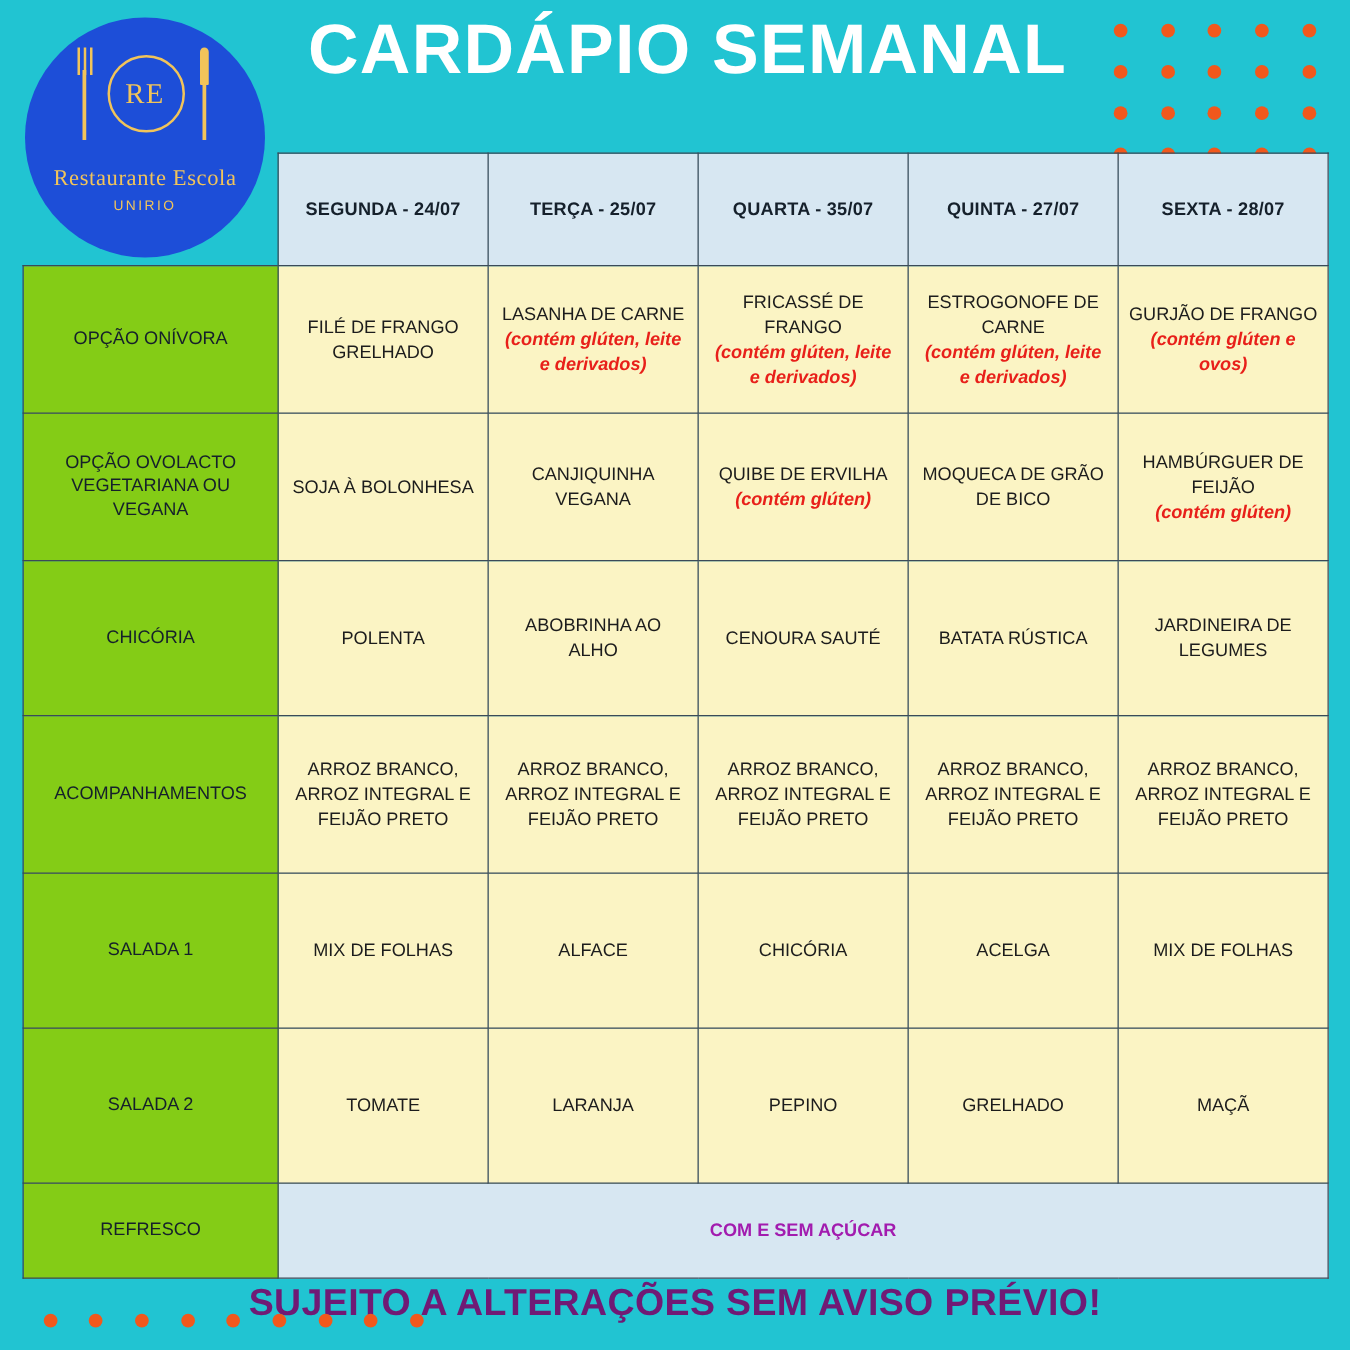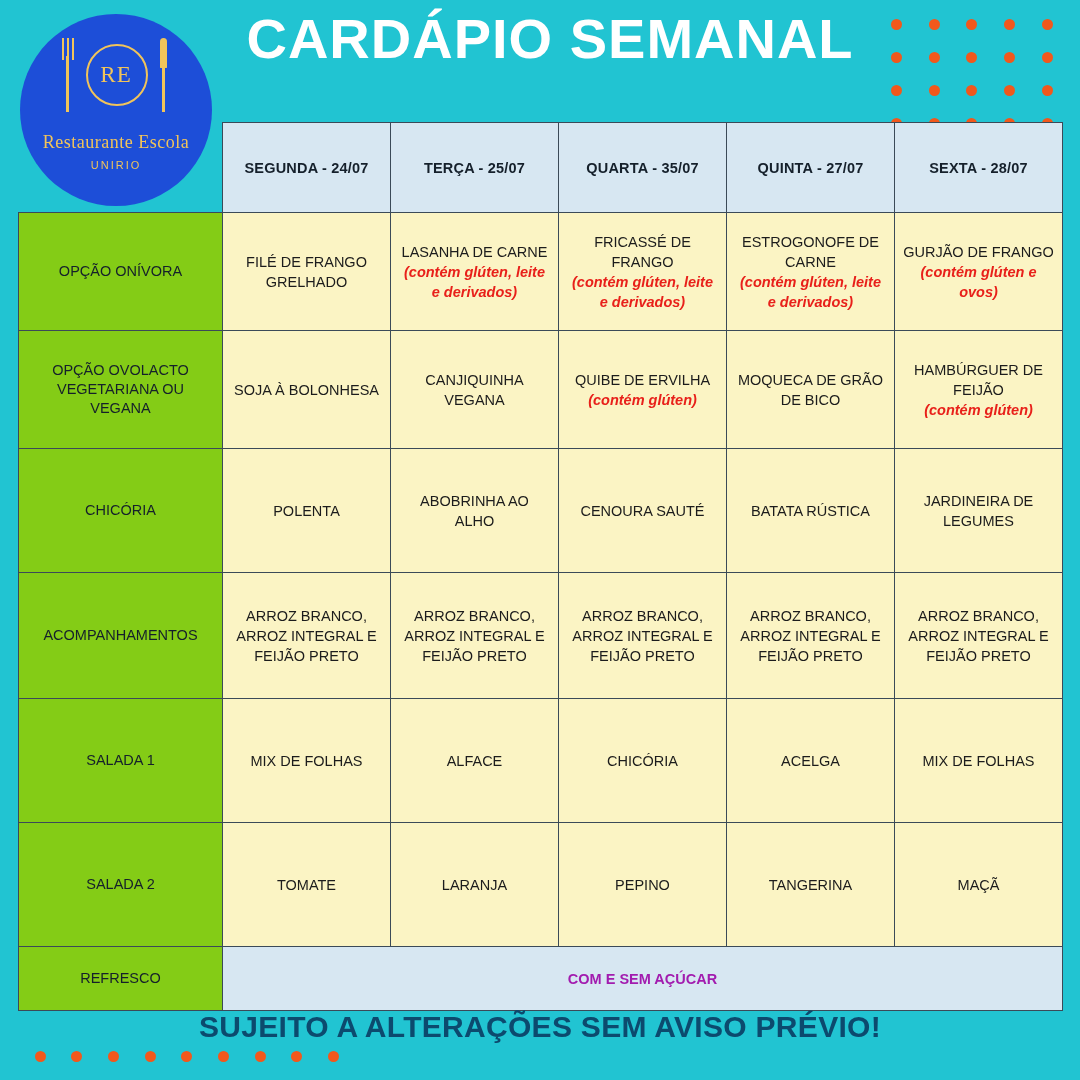--- a/index.html
+++ b/index.html
@@ -196,30 +196,30 @@
     font-weight: bold;
     font-size: 14.5px;
   }
 
   tr.r1 td, tr.r1 th { height: 118px; }
   tr.r2 td { height: 118px; }
   tr.r3 td { height: 124px; }
   tr.r4 td { height: 126px; }
   tr.r5 td { height: 124px; }
   tr.r6 td { height: 124px; }
-  tr.r7 td { height: 64px; }
+  tr.r7 td { height: 76px; }
 
   
   .footer-note {
     position: absolute;
     left: 0;
-    bottom: 36px;
+    bottom: 20px;
     width: 1080px;
     text-align: center;
-    color: #0c4a6e;
+    color: #701a75;
     font-size: 30px;
     font-weight: bold;
     letter-spacing: .3px;
   }
 </style>
 </head>
 <body>
 
 <div class="header">
   <div class="title">CARDÁPIO SEMANAL</div>
@@ -410,21 +410,21 @@
         </td>
         <td class="cell">
           <span>LARANJA</span>
           
         </td>
         <td class="cell">
           <span>PEPINO</span>
           
         </td>
         <td class="cell">
-          <span>TANGERINA</span>
+          <span>GRELHADO</span>
           
         </td>
         <td class="cell">
           <span>MAÇÃ</span>
           
         </td>
       </tr>
       <tr class="r7">
         <td class="rowhead">REFRESCO</td>
         <td class="full" colspan="5">COM E SEM AÇÚCAR</td>

